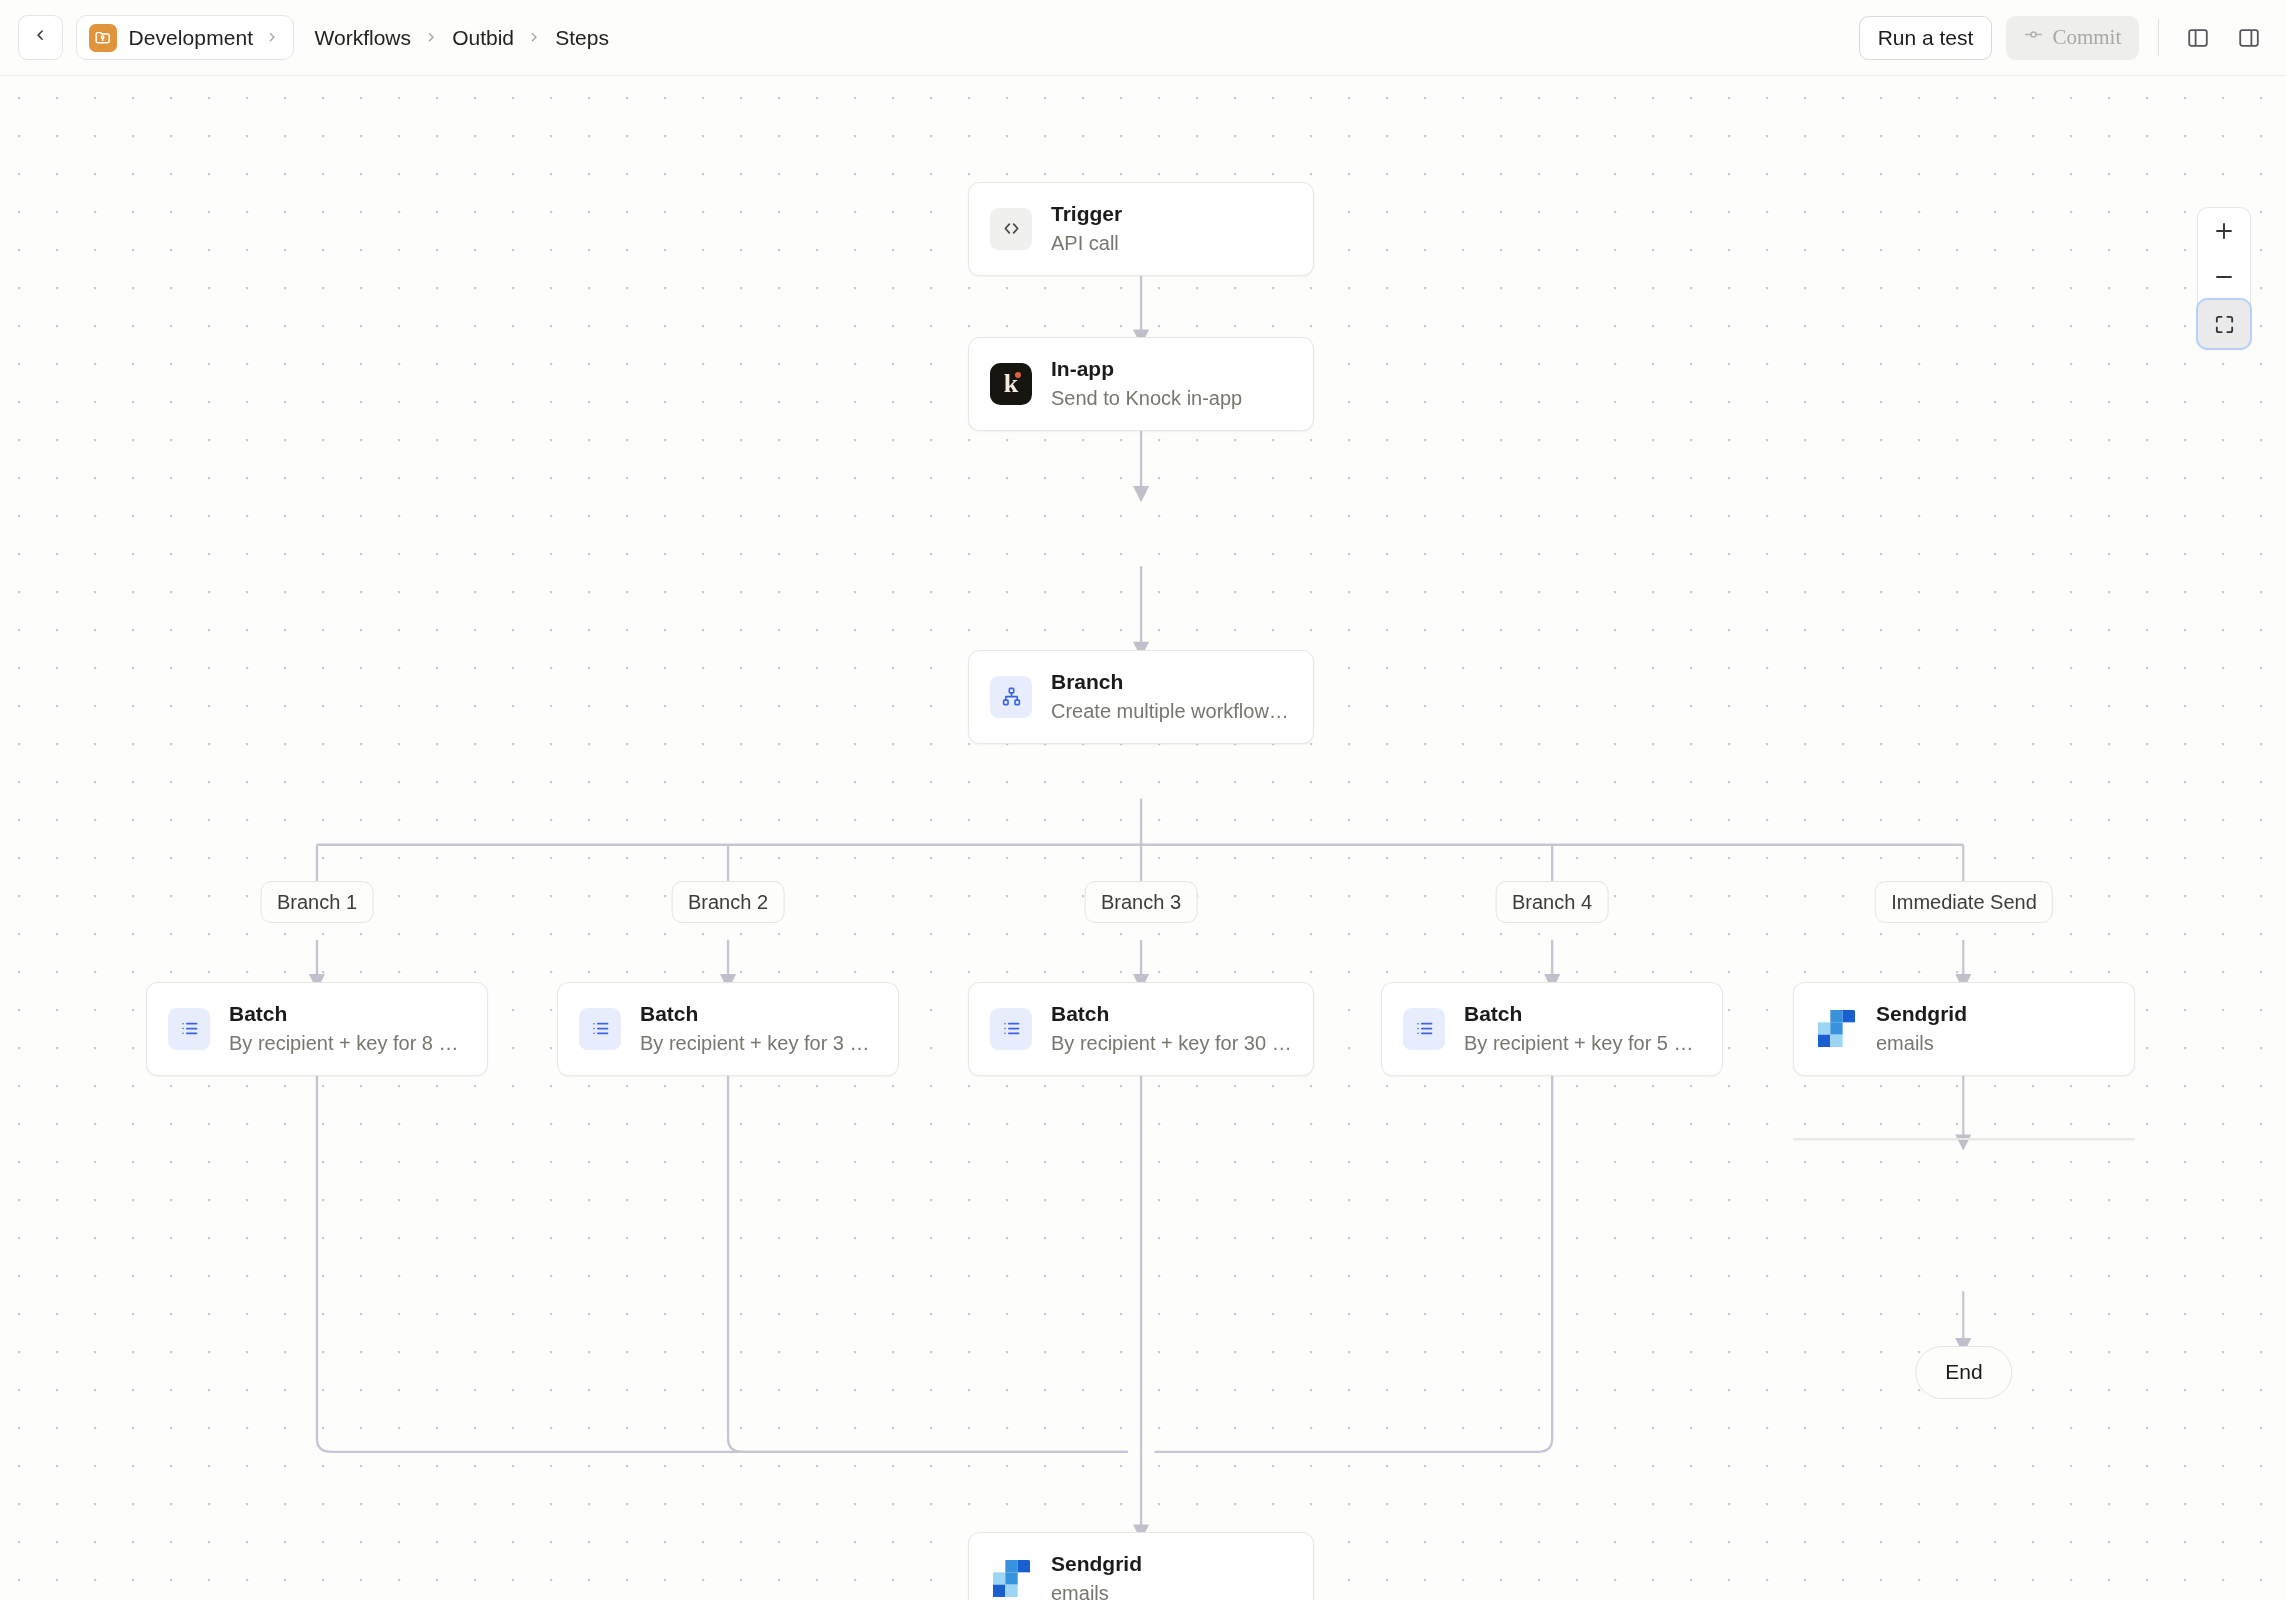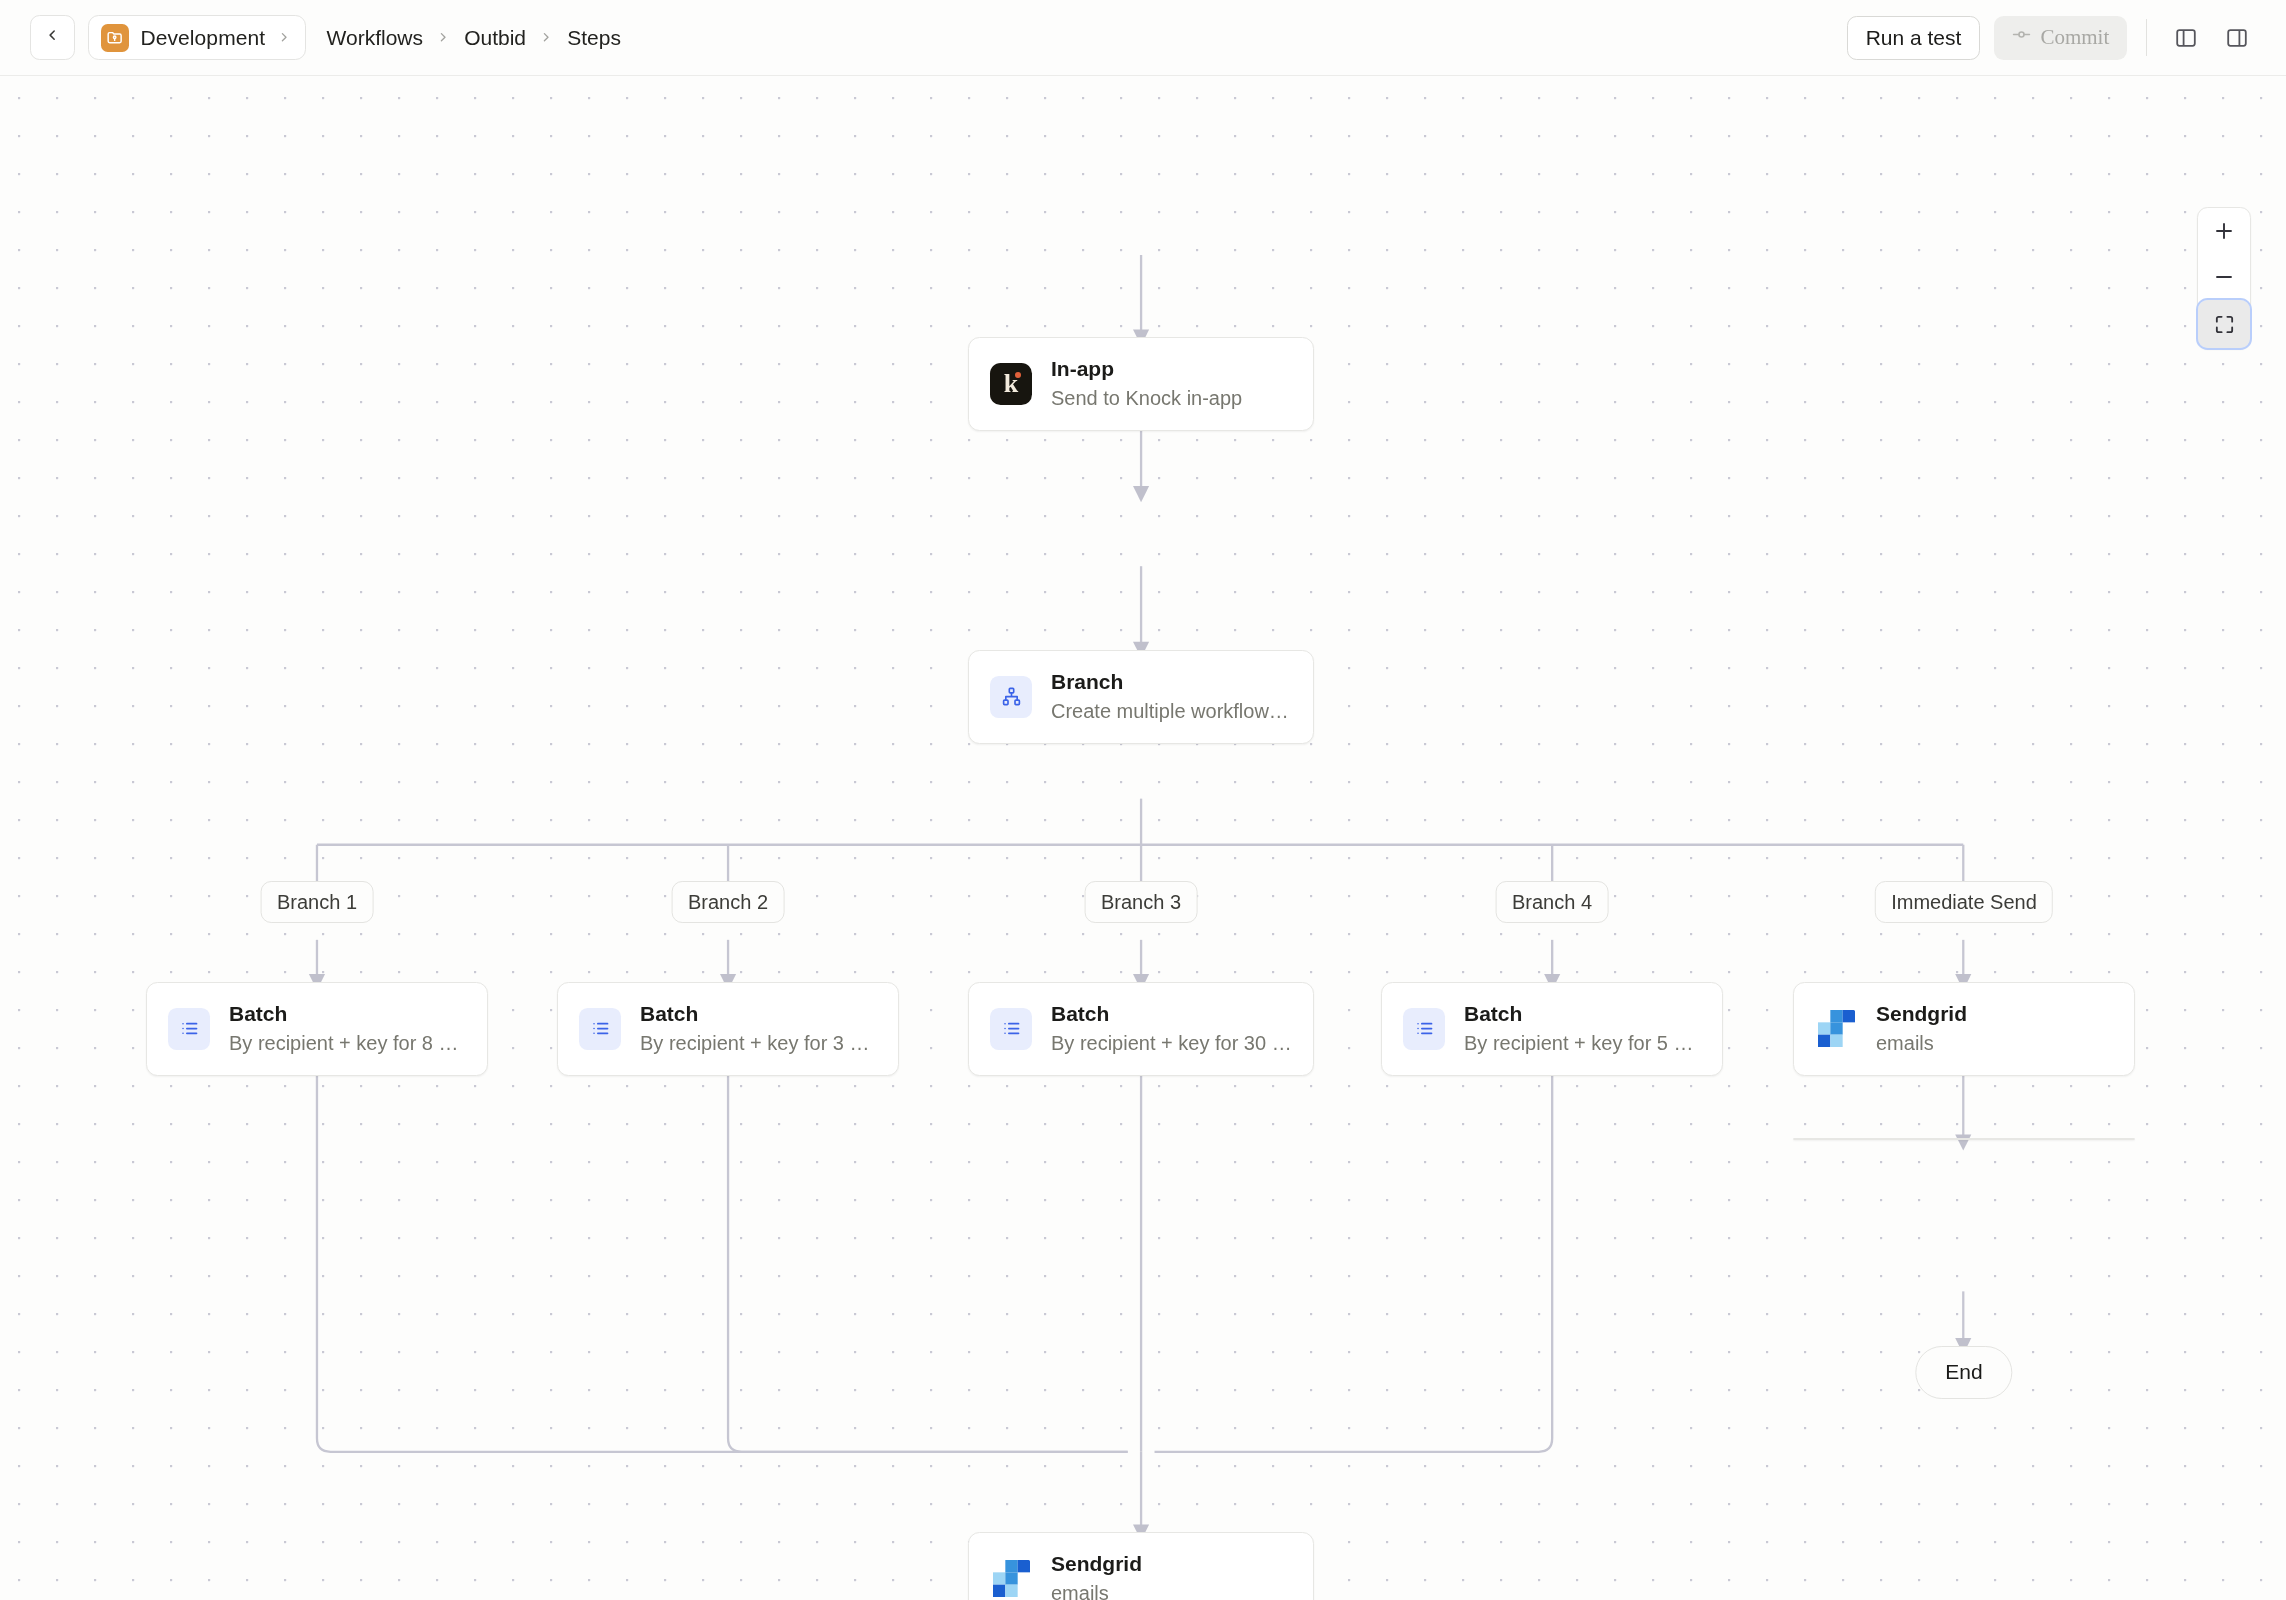--- a/index.html
+++ b/index.html
@@ -10,21 +10,21 @@
     overflow: hidden;
   }
 
   
   .header {
     position: absolute; top: 0; left: 0;
     width: 2286px; height: 76px;
     background: #fdfdfc;
     border-bottom: 1px solid #ececea;
     display: flex; align-items: center;
-    padding: 0 30px;
+    padding: 0 18px;
     z-index: 20;
   }
   .back-btn {
     width: 45px; height: 45px;
     border: 1px solid #e4e4e2; border-radius: 9.6px;
     background: #ffffff;
     display: flex; align-items: center; justify-content: center;
     cursor: pointer; flex: none;
   }
   .back-btn svg { stroke: #3a3a38; }
@@ -285,20 +285,34 @@
       <path d="M1188,1432 L1188,1516" marker-end="url(#ah)"></path>
 
       <path d="M2044,1037 L2044,1110" marker-end="url(#ah)"></path>
 
       <path d="M2044,1265 L2044,1322" marker-end="url(#ah)"></path>
 
       <path d="M1188,1592 L1188,1666"></path>
     </g>
   </svg>
 
+  <div class="node" style="left:968px; top:106px; width:346px;">
+    <div class="node-body">
+      <span class="node-ico ico-grey">
+        <svg width="21" height="21" viewBox="0 0 24 24" fill="none" stroke="#4a4a46" stroke-width="2" stroke-linecap="round" stroke-linejoin="round">
+          <polyline points="9.5 7 5 12 9.5 17"></polyline>
+            <polyline points="14.5 7 19 12 14.5 17"></polyline>
+          </svg>
+      </span>
+      <span class="node-txt">
+        <div class="node-title">Trigger</div>
+        <div class="node-sub">API call</div>
+      </span>
+    </div>
+  </div>
 
   <div class="node" style="left:968px; top:261px; width:346px;">
     <div class="node-body">
       <span class="node-ico" style="background:#17150f;border-radius:10.6px;position:relative;">
         <span style="font-size:26px;font-weight:bold;color:#f3ebdd;line-height:1;font-family:'Liberation Serif',serif;">k</span>
         <span style="position:absolute;top:9.6px;right:11.5px;width:5.8px;height:5.8px;border-radius:50%;background:#e0603a;"></span>
       </span>
       <span class="node-txt">
         <div class="node-title">In-app</div>
         <div class="node-sub">Send to Knock in-app</div>

